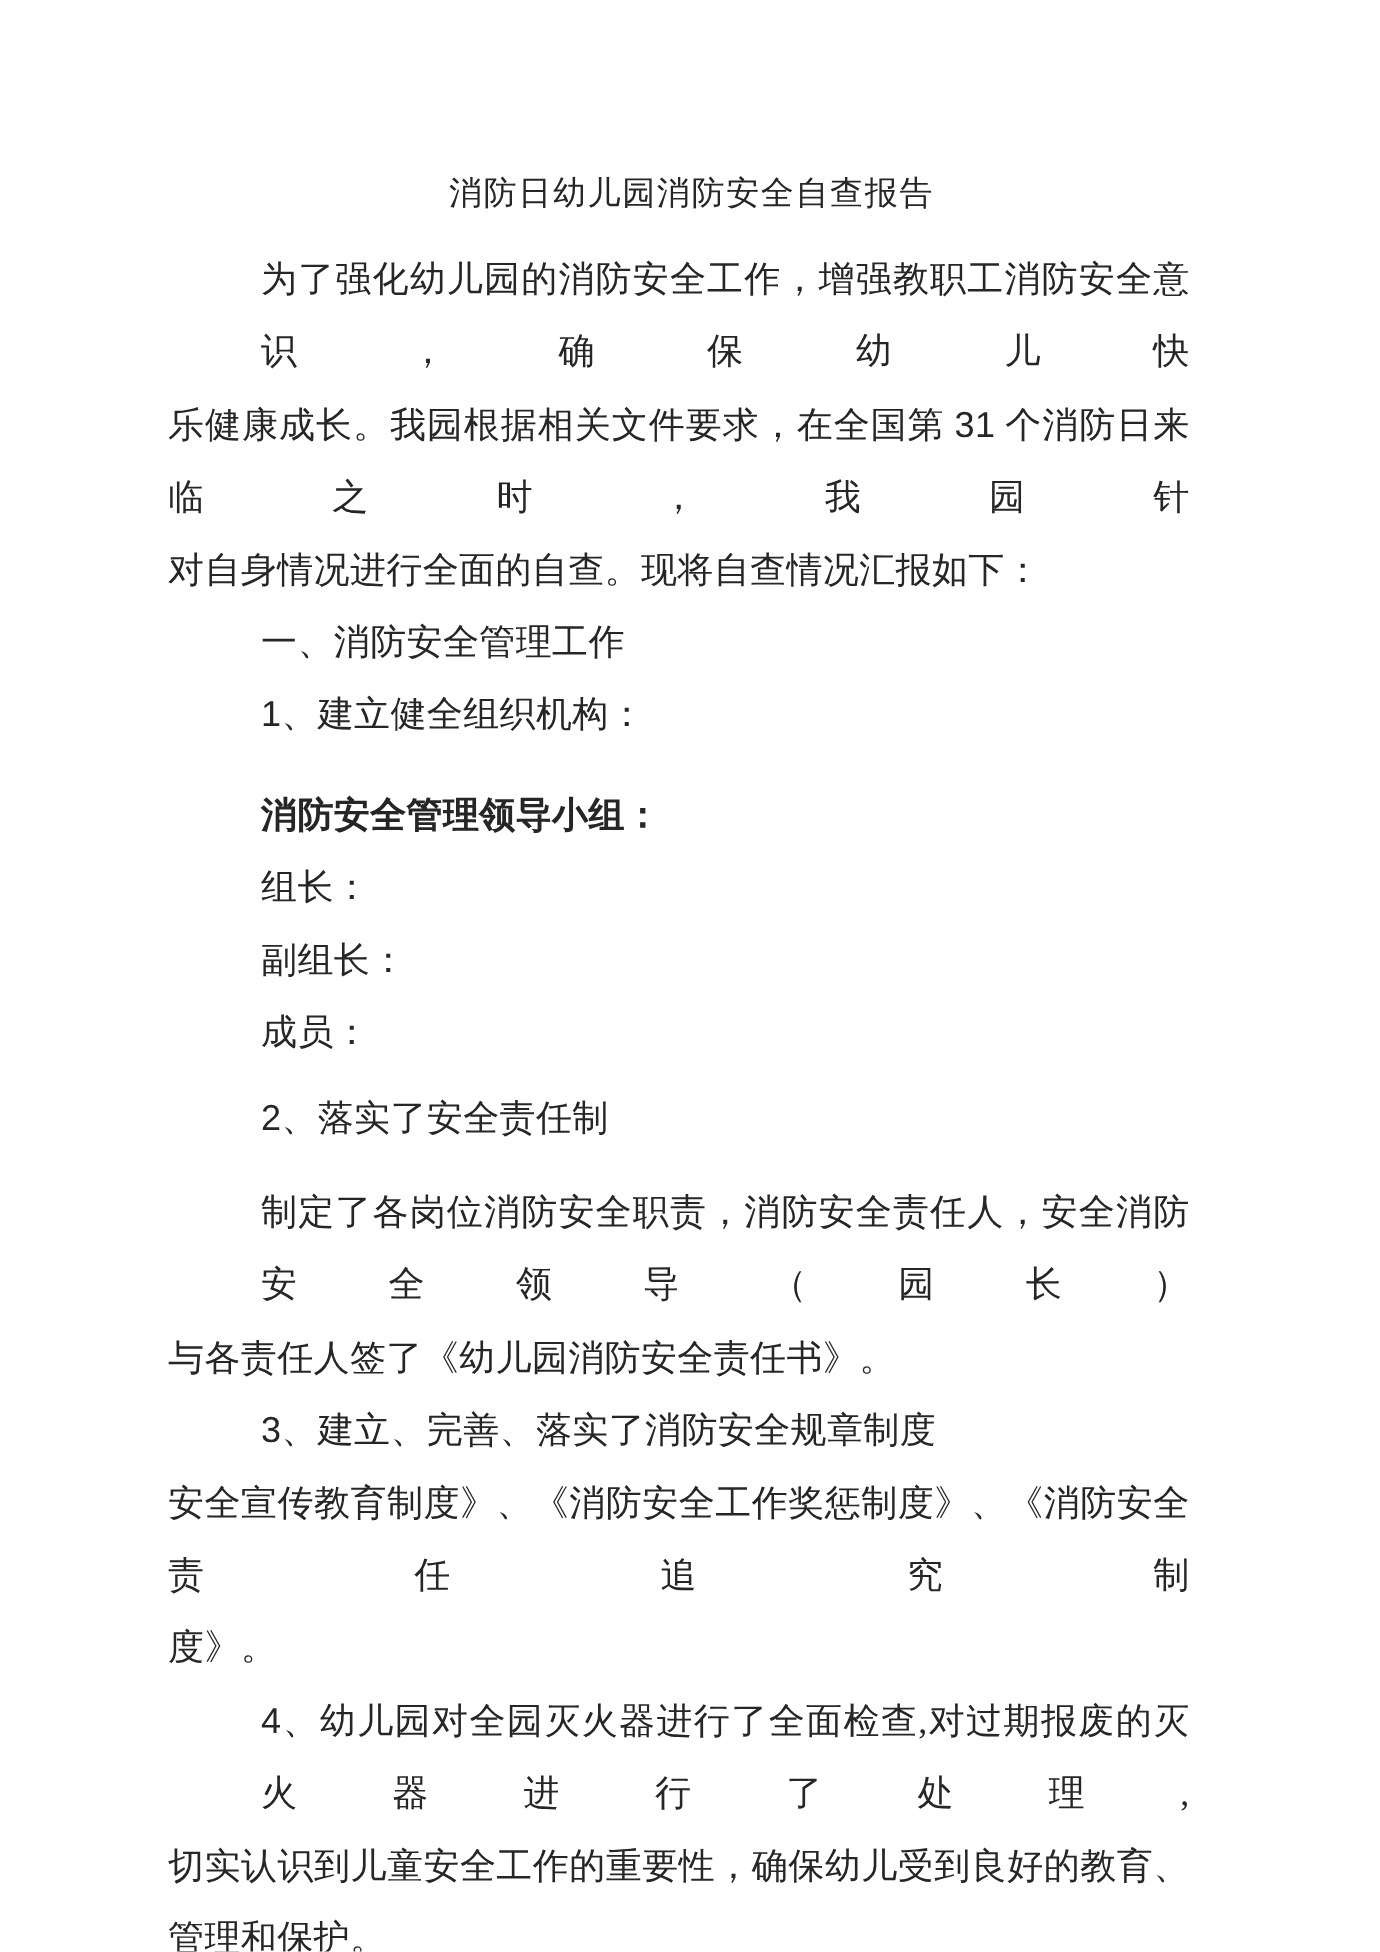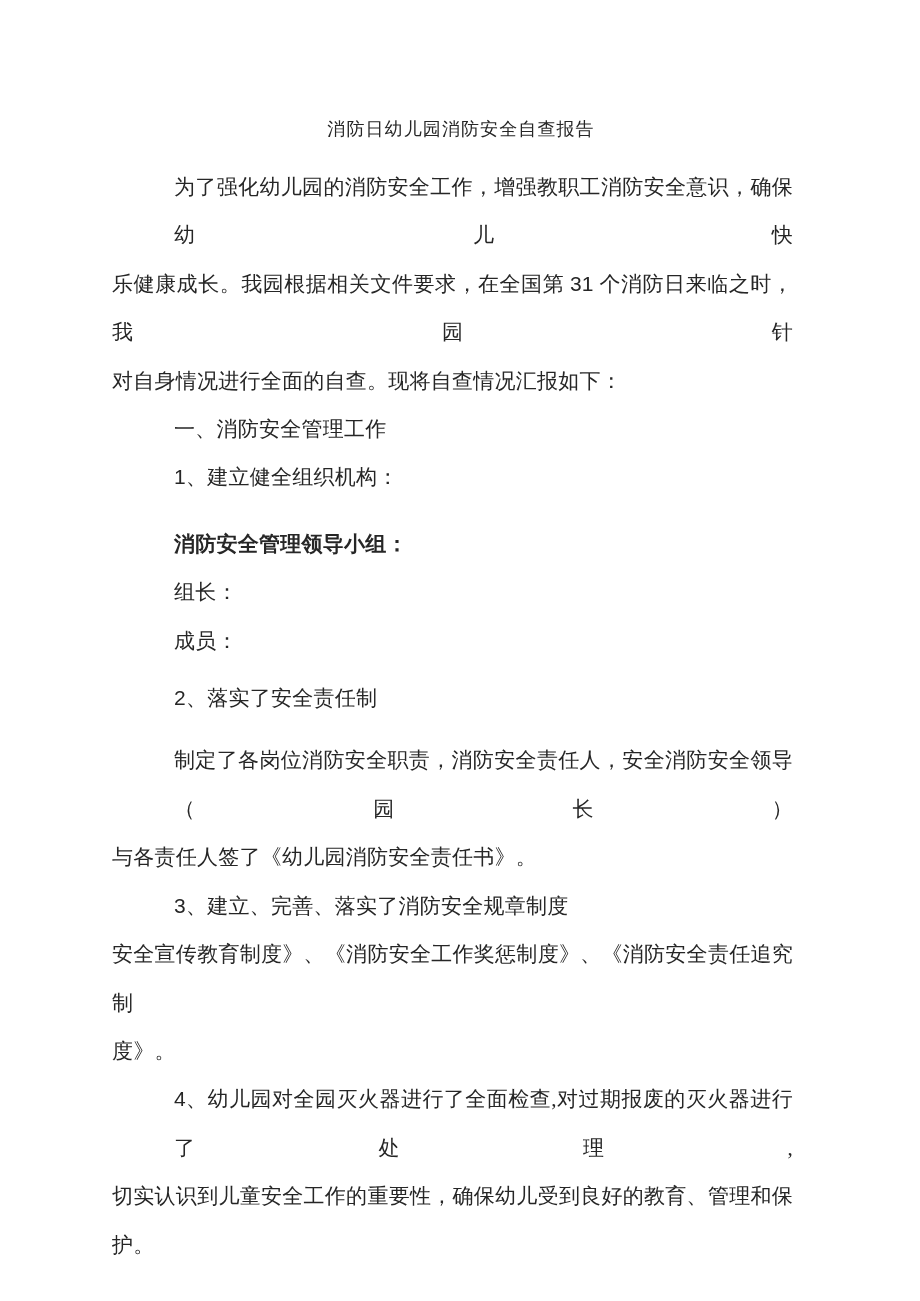--- a/index.html
+++ b/index.html
@@ -12,29 +12,29 @@
   }
   .page {
     position: relative;
     box-sizing: border-box;
     width: 920px;
     height: 1301px;
     padding: 105px 127px 0 112px;
     color: #262626;
   }
   .title {
-    font-size: 18px;
+    font-size: 22px;
     line-height: 48px;
     letter-spacing: 1.1px;
     text-align: center;
     margin-right: -17px;
     white-space: nowrap;
   }
   .line {
-    font-size: 21px;
+    font-size: 24px;
     line-height: 48.4px;
     letter-spacing: 0.25px;
     text-align: justify;
   }
   .full { text-align-last: justify; }
   .indent { padding-left: 62px; }
   .first { margin-top: 10px; }
   .g18 { margin-top: 18px; font-weight: bold; }
   .g9  { margin-top: 9px; }
   .g14 { margin-top: 14px; }
@@ -53,20 +53,21 @@
   <div class="line full indent first">为了强化幼儿园的消防安全工作，增强教职工消防安全意识，确保幼儿快</div>
   <div class="line full"><span>乐健康成长。我园根据相关文件要求，在全国第 </span><span class="num">31</span><span> 个消防日来临之时，我园针</span></div>
   <div class="line">对自身情况进行全面的自查。现将自查情况汇报如下：</div>
 
   <div class="line indent">一、消防安全管理工作</div>
 
   <div class="line indent"><span class="num">1</span><span>、建立健全组织机构：</span></div>
 
   <div class="line indent g18">消防安全管理领导小组：</div>
   <div class="line indent">组长：</div>
+  <div class="line indent">副组长：</div>
   <div class="line indent">成员：</div>
 
   <div class="line indent g9"><span class="num">2</span><span>、落实了安全责任制</span></div>
 
   <div class="line full indent g14">制定了各岗位消防安全职责，消防安全责任人，安全消防安全领导（园长）</div>
   <div class="line">与各责任人签了《幼儿园消防安全责任书》。</div>
 
   <div class="line indent"><span class="num">3</span><span>、建立、完善、落实了消防安全规章制度</span></div>
 
   <div class="line full">安全宣传教育制度》、《消防安全工作奖惩制度》、《消防安全责任追究制</div>

